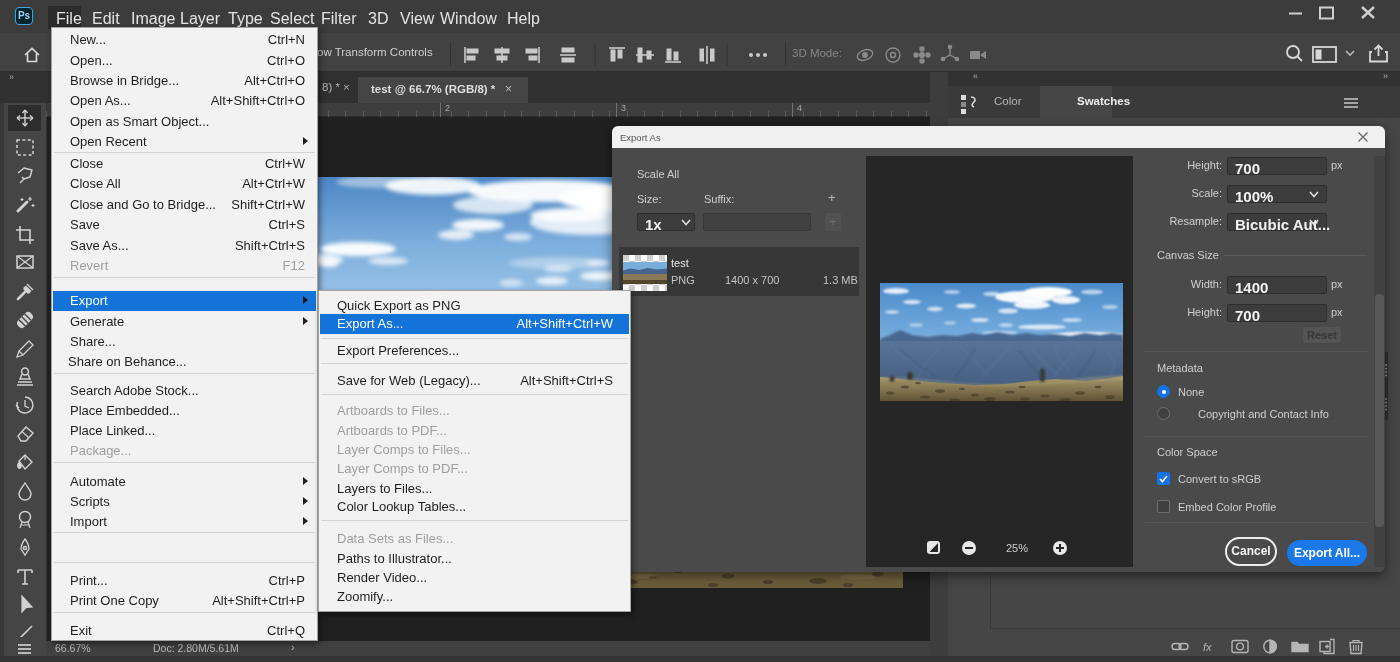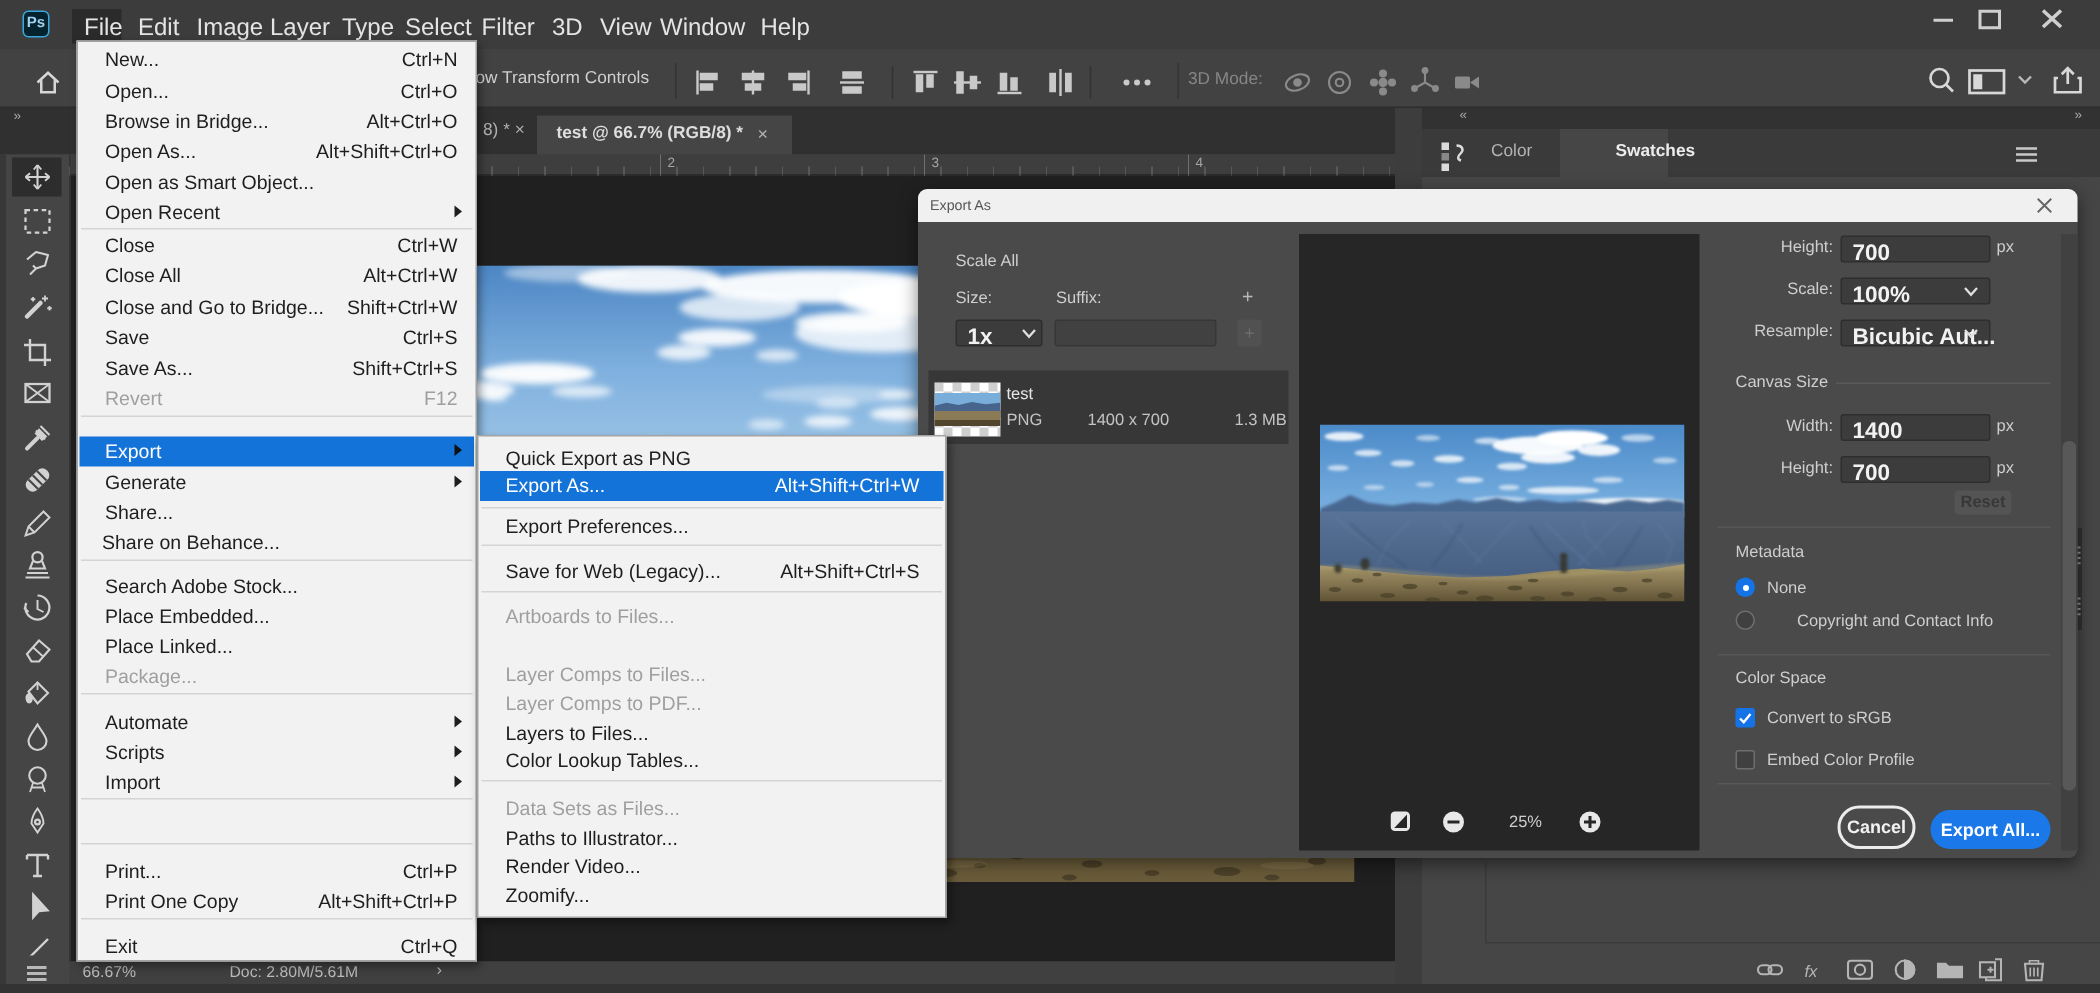--- a/index.html
+++ b/index.html
@@ -659,20 +659,21 @@
 </div>
 <div class="ab" id="submenu" style="left:318px;top:290px;width:313px;height:322px;background:#f2f2f2;border:1px solid #a3a3a3;box-sizing:border-box;box-shadow:2px 3px 6px rgba(0,0,0,0.45);">
 <div class="srow" style="top:5px;">Quick Export as PNG</div>
 <div class="srow" style="top:23px;background:#1373d8;color:#fff;">Export As...<span class="sc">Alt+Shift+Ctrl+W</span></div>
 <div class="msep" style="top:47px;"></div>
 <div class="srow" style="top:50px;">Export Preferences...</div>
 <div class="msep" style="top:72px;"></div>
 <div class="srow" style="top:80px;">Save for Web (Legacy)...<span class="sc">Alt+Shift+Ctrl+S</span></div>
 <div class="msep" style="top:103px;"></div>
 <div class="srow gray" style="top:110px;">Artboards to Files...</div>
+<div class="srow gray" style="top:130px;">Artboards to PDF...</div>
 <div class="srow gray" style="top:149px;">Layer Comps to Files...</div>
 <div class="srow gray" style="top:168px;">Layer Comps to PDF...</div>
 <div class="srow" style="top:188px;">Layers to Files...</div>
 <div class="srow" style="top:206px;">Color Lookup Tables...</div>
 <div class="msep" style="top:229px;"></div>
 <div class="srow gray" style="top:238px;">Data Sets as Files...</div>
 <div class="srow" style="top:258px;">Paths to Illustrator...</div>
 <div class="srow" style="top:277px;">Render Video...</div>
 <div class="srow" style="top:296px;">Zoomify...</div>
 </div>

